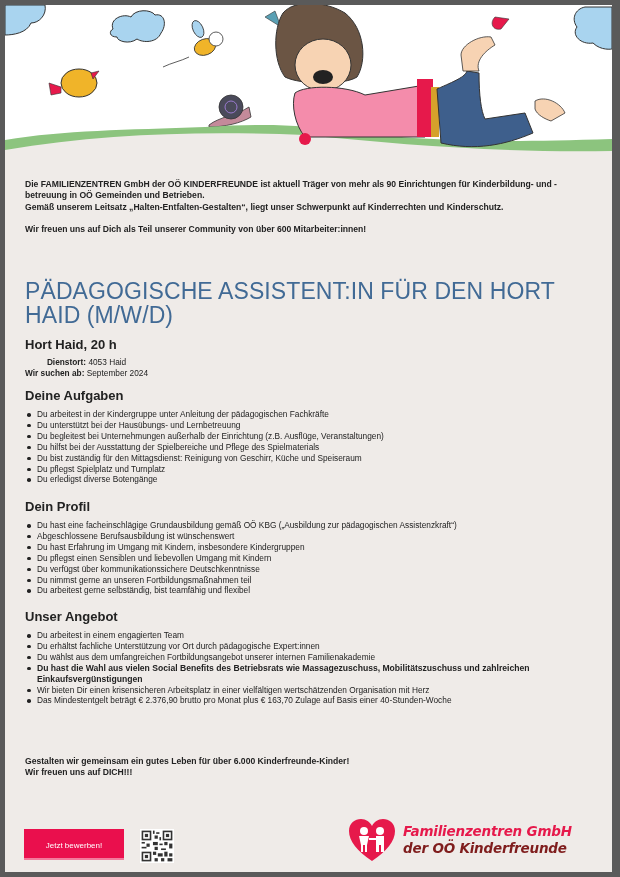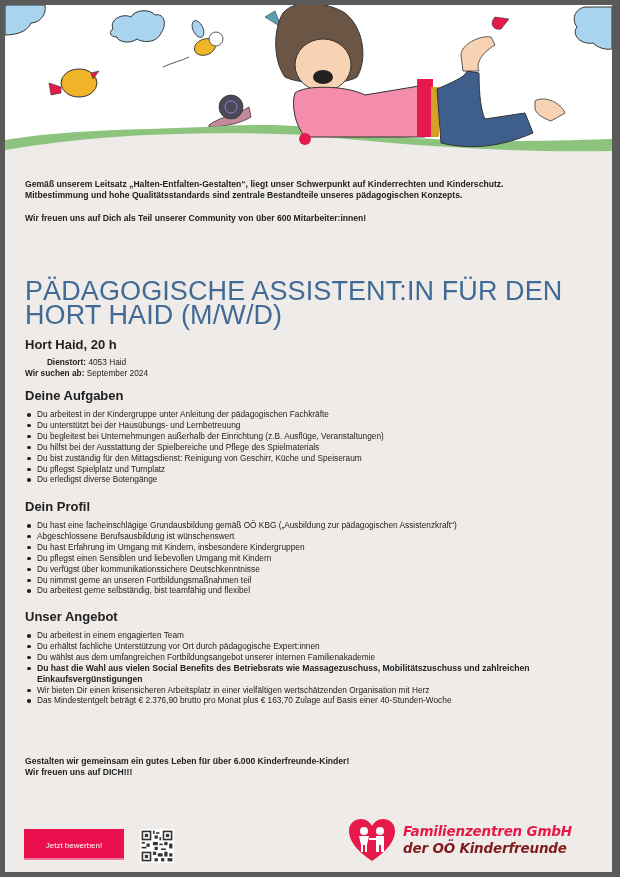--- a/index.html
+++ b/index.html
@@ -3,21 +3,21 @@
 <meta charset="utf-8">
 <style>
   html,body{margin:0;padding:0;}
   body{width:620px;height:877px;background:#5a5a5a;position:relative;overflow:hidden;font-family:"Liberation Sans",sans-serif;}
   .page{position:absolute;left:5px;top:5px;width:607px;height:867px;background:#efebe8;overflow:hidden;}
   .hero{position:absolute;left:0;top:0;width:607px;height:160px;}
   .content{position:absolute;left:20px;top:174px;width:570px;color:#222;}
   .intro{font-size:8.6px;line-height:11.3px;font-weight:bold;color:#222;margin:0;}
   .intro p{margin:0;}
   .intro .gap{height:11px;}
-  .title{position:absolute;left:20px;top:274px;width:560px;font-size:27px;line-height:24px;color:#416a95;font-weight:normal;letter-spacing:0.1px;margin:0;}
+  .title{position:absolute;left:20px;top:274px;width:560px;font-size:23px;line-height:24px;color:#416a95;font-weight:normal;letter-spacing:0.1px;margin:0;}
   .subtitle{position:absolute;left:20px;top:332px;font-size:13px;font-weight:bold;color:#222;margin:0;}
   .meta{position:absolute;left:20px;top:352px;font-size:8.3px;line-height:11px;color:#222;text-align:center;}
   .meta b{font-weight:bold;}
   .section{position:absolute;left:20px;width:575px;}
   .section h2{font-size:13px;font-weight:bold;color:#222;margin:0 0 6px 0;}
   .section ul{list-style:none;margin:0;padding:0;}
   .section li{position:relative;padding-left:12px;font-size:8.3px;line-height:10.9px;color:#222;}
   .section li::before{content:"";position:absolute;left:2px;top:4px;width:3.5px;height:3.5px;border-radius:50%;background:#222;}
   .section li.bold{font-weight:bold;font-size:8.6px;}
   .closing{position:absolute;left:20px;top:751px;font-size:8.6px;line-height:11.3px;font-weight:bold;color:#222;}
@@ -76,22 +76,22 @@
       <rect x="426" y="82" width="8" height="50" fill="#d6a12b"></rect>
       <path d="M432 84 C450 76 460 72 462 66 L474 68 C474 90 476 106 480 114 L520 108 L528 128 C500 140 470 146 436 138 Z" fill="#3e5f8c" stroke="#333" stroke-width="1"></path>
       <path d="M456 50 C456 40 474 30 486 32 L490 40 C480 46 470 56 474 66 L458 66 Z" fill="#f7d3b3" stroke="#333" stroke-width="0.8"></path>
       <path d="M530 96 C540 90 556 98 560 108 L546 116 C540 114 532 110 530 104 Z" fill="#f7d3b3" stroke="#333" stroke-width="0.8"></path>
       <circle cx="300" cy="134" r="6" fill="#e6194b"></circle>
     </g>
   </svg>
 
   <div class="content">
     <div class="intro">
+      <p>Die FAMILIENZENTREN GmbH der OÖ KINDERFREUNDE ist aktuell Träger von mehr als 90 Einrichtungen für Kinderbildung- und -betreuung in OÖ Gemeinden und Betrieben.</p>
       <p>Gemäß unserem Leitsatz „Halten-Entfalten-Gestalten“, liegt unser Schwerpunkt auf Kinderrechten und Kinderschutz.</p>
-      <p>Mitbestimmung und hohe Qualitätsstandards sind zentrale Bestandteile unseres pädagogischen Konzepts.</p>
       <div class="gap"></div>
       <p>Wir freuen uns auf Dich als Teil unserer Community von über 600 Mitarbeiter:innen!</p>
     </div>
   </div>
 
   <h1 class="title">PÄDAGOGISCHE ASSISTENT:IN FÜR DEN HORT HAID (M/W/D)</h1>
   <div class="subtitle">Hort Haid, 20 h</div>
   <div class="meta">
     <div><b>Dienstort:</b> <span>4053 Haid</span></div>
     <div><b>Wir suchen ab:</b> <span>September 2024</span></div>

